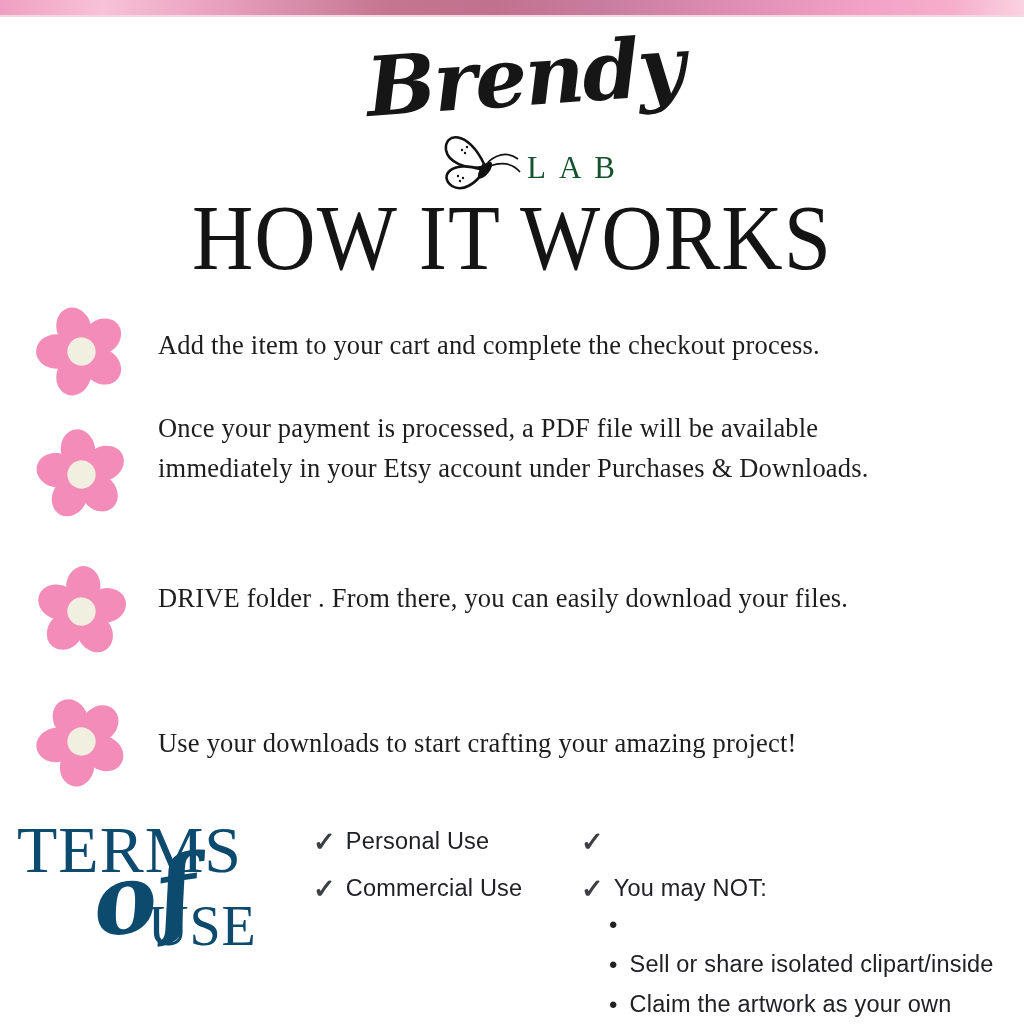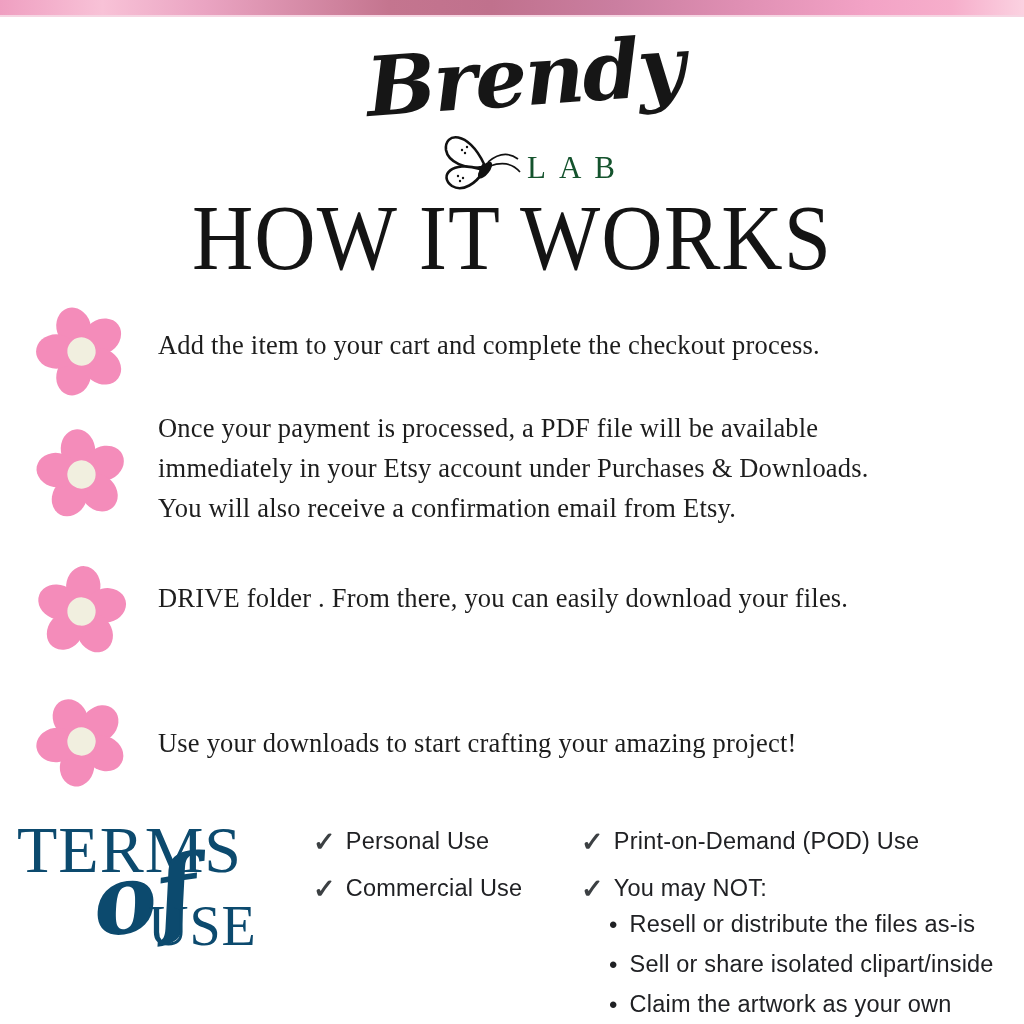--- a/index.html
+++ b/index.html
@@ -92,21 +92,20 @@
   <div class="step-text" style="top:325px">
     <div>Add the item to your cart and complete the checkout process.</div>
   </div>
 
   <svg class="flower" style="top:424px" viewBox="0 0 100 100">
       <use href="#flower" transform="rotate(10 50 50)"></use>
     </svg>
   <div class="step-text" style="top:408px">
     <div>Once your payment is processed, a PDF file will be available</div>
     <div>immediately in your Etsy account under Purchases &amp; Downloads.</div>
-    <div>You will also receive a confirmation email from Etsy.</div>
   </div>
 
   <svg class="flower" style="top:561px" viewBox="0 0 100 100">
       <use href="#flower" transform="rotate(22 50 50)"></use>
     </svg>
   <div class="step-text" style="top:578px">
     <div>DRIVE folder . From there, you can easily download your files.</div>
   </div>
 
   <svg class="flower" style="top:691px" viewBox="0 0 100 100">
@@ -129,30 +128,28 @@
     </div>
     <div class="check-item">
       <span class="check-glyph">✓</span>
       <span>Commercial Use</span>
     </div>
   </div>
 
   <div class="check-col" style="left:581px;top:828px">
     <div class="check-item">
       <span class="check-glyph">✓</span>
-      <span>Print-on-Demand (POD) Use</span>
     </div>
     <div class="check-item" style="margin-bottom:6px">
       <span class="check-glyph">✓</span>
       <span>You may NOT:</span>
     </div>
     <div class="bullet-list">
       <div class="bullet-item">
         <span class="bullet-glyph">•</span>
-        <span>Resell or distribute the files as-is</span>
       </div>
       <div class="bullet-item">
         <span class="bullet-glyph">•</span>
         <span>Sell or share isolated clipart/inside</span>
       </div>
       <div class="bullet-item">
         <span class="bullet-glyph">•</span>
         <span>Claim the artwork as your own</span>
       </div>
     </div>

